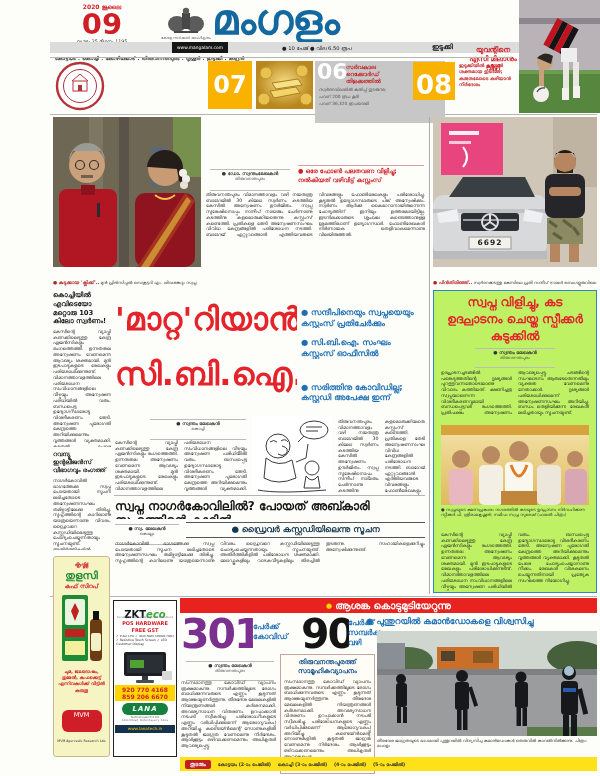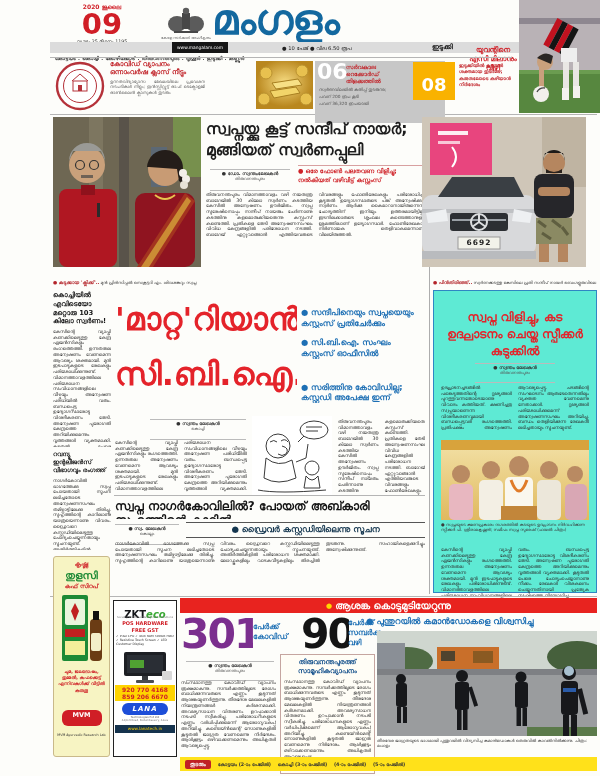--- a/index.html
+++ b/index.html
@@ -86,24 +86,21 @@
 
   <div class="abs" style="left:55px;top:61px;width:50px;height:50px;">
     <svg width="50" height="50" viewBox="0 0 50 50">
       <circle cx="25" cy="25" r="23" fill="#fff" stroke="#b5323a" stroke-width="2.4"></circle>
       <circle cx="25" cy="25" r="16.5" fill="none" stroke="#b5323a" stroke-width="1"></circle>
       <rect x="18" y="20" width="14" height="10" fill="none" stroke="#b5323a" stroke-width="1"></rect>
       <path d="M17 20 L25 13 L33 20" fill="none" stroke="#b5323a" stroke-width="1"></path>
       <rect x="23" y="24" width="4" height="6" fill="#b5323a"></rect>
     </svg>
   </div>
-  <div class="abs t" style="left:110px;top:60px;width:95px;height:50px;">
-    <div class="t" style="font-size:6.8px;font-weight:bold;color:#c2252b;line-height:1.25;height:18px;">കോവിഡ് വ്യാപനം ഒന്നാംവർഷ ക്ലാസ് നീട്ടും</div>
-    <div class="t jus" style="font-size:4.3px;color:#666;line-height:1.25;height:30px;margin-top:1px;">ഉന്നതവിദ്യാഭ്യാസ മേഖലയിലെ പ്രവേശന നടപടികൾ നീളും; ഇൻസ്റ്റിറ്റ്യൂട്ട് ഓഫ് ടെക്നോളജി ഓൺലൈൻ ക്ലാസുകൾ തുടരും</div>
-  </div>
+  <div class="abs pagebox" style="left:208px;top:61px;width:44px;height:48px;font-size:24px;line-height:48px;">07</div>
 
   <div class="abs" style="left:256px;top:61px;width:57px;height:48px;">
     <svg width="57" height="48" viewBox="0 0 57 48">
       <defs>
           <radialGradient id="gld" cx="50%" cy="45%">
             <stop offset="0%" stop-color="#f7dc82"></stop>
             <stop offset="100%" stop-color="#b9871e"></stop>
           </radialGradient>
         </defs>
       <rect width="57" height="48" fill="url(#gld)"></rect>
@@ -115,21 +112,21 @@
       <path d="M16 22 L42 18 L46 24 L20 28 Z" fill="#f7e085" stroke="#a87f20"></path>
     </svg>
   </div>
   <div class="abs" style="left:315px;top:61px;width:94px;height:62px;background:#c7c7c7;padding-left:36px;">
     <div class="abs" style="left:2px;top:-2px;width:30px;height:26px;font-size:22px;font-weight:bold;color:#fff;">06</div>
     <div class="abs t" style="left:31px;top:3px;width:61px;height:20px;font-size:5.8px;font-weight:bold;color:#c2252b;line-height:1.25;">സർവകാല റെക്കോർഡ് തിളക്കത്തിൽ സ്വർണവില</div>
     <div class="abs t" style="left:4px;top:26px;width:88px;height:7px;font-size:4.3px;color:#555;">സ്വർണവിലയിൽ കുതിപ്പ് തുടരുന്നു;</div>
     <div class="abs t" style="left:4px;top:33px;width:88px;height:7px;font-size:4.3px;color:#555;">പവന് 200 രൂപ കൂടി</div>
     <div class="abs t" style="left:4px;top:40px;width:88px;height:7px;font-size:4.3px;color:#555;">പവന് 36,320 രൂപയായി</div>
   </div>
-  <div class="abs pagebox" style="left:413px;top:62px;width:42px;height:38px;font-size:18px;line-height:46px;">08</div>
+  <div class="abs pagebox" style="left:413px;top:62px;width:42px;height:38px;font-size:26px;line-height:46px;">08</div>
   <div class="abs t" style="left:459px;top:63px;width:55px;height:45px;font-size:4.8px;font-weight:bold;color:#c2252b;line-height:1.35;">ഇടുക്കിയിൽ കൂടുതൽ ശക്തമായ തുടർമഴ; കരുതലോടെ കഴിയാൻ നിർദേശം</div>
 
   <div class="abs" style="left:53px;top:117px;width:148px;height:150px;">
     <svg width="148" height="150" viewBox="0 0 148 150">
       <rect width="148" height="150" fill="#6e6753"></rect>
       <rect x="36" width="14" height="150" fill="#7d7660"></rect>
       <rect x="66" width="10" height="150" fill="#59534a"></rect>
       <rect x="120" width="28" height="60" fill="#7aa34c" opacity=".7"></rect>
       <rect x="98" y="30" width="16" height="40" fill="#50698a" opacity=".6"></rect>
 
@@ -150,21 +147,20 @@
       <circle cx="130" cy="56" r="4" fill="#f2efe8"></circle>
       <circle cx="133" cy="62" r="4" fill="#f2efe8"></circle>
       <circle cx="131" cy="68" r="4" fill="#e7e2d6"></circle>
       <path d="M102 78 q10 8 20 0" stroke="#e8c34f" stroke-width="2" fill="none"></path>
     </svg>
   </div>
   <div class="abs t" style="left:53px;top:269px;width:148px;height:20px;">
     <span class="caplead">● കുടുക്കായ 'ക്ലിക്ക്'..</span><span class="cap"> മുൻ പ്രിൻസിപ്പൽ സെക്രട്ടറി എം. ശിവശങ്കറും സ്വപ്ന സുരേഷും (ഫയൽ ചിത്രം)</span>
   </div>
 
-  <div class="abs t" style="left:206px;top:119px;width:219px;height:46px;font-size:15.5px;font-weight:bold;color:#1d1d1d;line-height:1.35;">സ്വപ്നയ്ക്കു കൂട്ട് സന്ദീപ് നായർ; മുങ്ങിയത് സ്വർണപ്പുലി</div>
   <div class="abs ctr byline t" style="left:210px;top:169px;width:80px;height:18px;">
     <div class="byl1">● ഡോ. സ്വന്തംലേഖകൻ</div>
     <div class="byl2">തിരുവനന്തപുരം</div>
   </div>
   <div class="abs t" style="left:298px;top:165px;width:126px;height:22px;font-size:6.2px;font-weight:bold;color:#cf2127;line-height:1.4;border-top:1px solid #d8a0a0;padding-top:1px;">● ഒരേ ഫോൺ പലതവണ വിളിച്ചു; നൽകിയത് വഴിവിട്ട് കസ്റ്റംസ്</div>
   <div class="abs body cols2 t" style="left:206px;top:192px;width:219px;height:104px;">തിരുവനന്തപുരം വിമാനത്താവളം വഴി നയതന്ത്ര ബാഗേജിൽ 30 കിലോ സ്വർണം കടത്തിയ കേസിൽ അന്വേഷണം ഊർജിതം. സ്വപ്ന സുരേഷിനൊപ്പം സന്ദീപ് നായരും ചേർന്നാണു കടത്തിനു കളമൊരുക്കിയതെന്നു കസ്റ്റംസ് കണ്ടെത്തി. പ്രതികളെ തേടി അന്വേഷണസംഘം വിവിധ കേന്ദ്രങ്ങളിൽ പരിശോധന നടത്തി. ബാഗേജ് ഏറ്റുവാങ്ങാൻ എത്തിയവരുടെ വിവരങ്ങളും ഫോൺരേഖകളും പരിശോധിച്ചു. കൂടുതൽ ഉദ്യോഗസ്ഥരുടെ പങ്ക് അന്വേഷിക്കും. സ്വർണം ആർക്കു കൈമാറാനായിരുന്നെന്ന ചോദ്യത്തിന് ഇനിയും ഉത്തരമായിട്ടില്ല. ഇടനിലക്കാരുടെ ശൃംഖല കണ്ടെത്താനുള്ള ശ്രമത്തിലാണ് ഉദ്യോഗസ്ഥർ. ഫോൺരേഖകൾ നിർണായക തെളിവാകുമെന്നാണു വിലയിരുത്തൽ.</div>
 
   <div class="abs t" style="left:53px;top:291px;width:58px;height:262px;">
     <div class="t" style="font-size:6.8px;font-weight:bold;color:#161616;line-height:1.3;height:36px;">കൊച്ചിയിൽ എവിടെയോ മറ്റൊരു 103 കിലോ സ്വർണം!</div>
     <div class="body t" style="height:118px;margin-top:2px;">കേസിന്റെ വ്യാപ്തി കണക്കിലെടുത്തു കേന്ദ്ര ഏജൻസികളും രംഗത്തെത്തി. ഉന്നതതല അന്വേഷണം വേണമെന്ന ആവശ്യം ശക്തമായി. മുൻ ഇടപാടുകളുടെ രേഖകളും പരിശോധിക്കുന്നുണ്ട്. വിമാനത്താവളത്തിലെ പരിശോധന സംവിധാനങ്ങളിലെ വീഴ്ചയും അന്വേഷണ പരിധിയിൽ വരും. ബന്ധപ്പെട്ട ഉദ്യോഗസ്ഥരോടു വിശദീകരണം തേടി. അന്വേഷണ പുരോഗതി കേന്ദ്രത്തെ അറിയിക്കുമെന്നും വൃത്തങ്ങൾ വ്യക്തമാക്കി. കൂടുതൽ പേരെ ചോദ്യംചെയ്യാനാണു നീക്കം. രേഖകൾ വിശകലനം ചെയ്യുന്നതിനായി പ്രത്യേക സംഘത്തെ നിയോഗിച്ചു.</div>
@@ -211,21 +207,21 @@
   <div class="abs t" style="left:115px;top:499px;width:312px;height:20px;font-size:12px;font-weight:bold;color:#151515;">സ്വപ്ന നാഗർകോവിലിൽ? പോയത് അബ്കാരി സുഹൃത്തിന്റെ കാറിൽ</div>
   <div class="abs ctr byline t" style="left:115px;top:524px;width:64px;height:17px;">
     <div class="byl1">● സ്വ. ലേഖകൻ</div>
     <div class="byl2">കൊല്ലം</div>
   </div>
   <div class="abs ctr t" style="left:186px;top:522px;width:239px;height:14px;font-size:8.6px;font-weight:bold;color:#14364f;border-top:1px solid #555;border-bottom:1px solid #555;line-height:13px;">● ഡ്രൈവർ കസ്റ്റഡിയിലെന്നു സൂചന</div>
   <div class="abs body cols3 t" style="left:115px;top:541px;width:310px;height:53px;">നാഗർകോവിൽ ഭാഗത്തേക്കു സ്വപ്ന പോയതായി സൂചന ലഭിച്ചതോടെ അന്വേഷണസംഘം തമിഴ്നാട്ടിലേക്കു തിരിച്ചു. സുഹൃത്തിന്റെ കാറിലാണു യാത്രയെന്നാണു വിവരം. ഡ്രൈവറെ കസ്റ്റഡിയിലെടുത്തു ചോദ്യംചെയ്യുന്നതായും സൂചനയുണ്ട്. അതിർത്തികളിൽ പരിശോധന ശക്തമാക്കി. ലോഡ്ജുകളിലും വാടകവീടുകളിലും തിരച്ചിൽ തുടരുന്നു. സഹായികളെക്കുറിച്ചും അന്വേഷിക്കുന്നുണ്ട്.</div>
 
   <div class="abs vrule" style="left:429px;top:117px;width:0;height:477px;"></div>
 
-  <div class="abs" style="left:422px;top:117px;width:164px;height:150px;">
+  <div class="abs" style="left:433px;top:117px;width:164px;height:150px;">
     <svg width="164" height="150" viewBox="0 0 164 150">
       <rect width="164" height="150" fill="#cfc6b8"></rect>
       <rect x="120" y="0" width="44" height="70" fill="#bfb4a2"></rect>
       <rect x="8" y="6" width="62" height="52" fill="#e8457e"></rect>
       <rect x="16" y="14" width="30" height="4" fill="#fff" opacity=".9"></rect>
       <rect x="16" y="24" width="22" height="3" fill="#fff" opacity=".7"></rect>
       <path d="M30 30 q8 10 0 20" stroke="#fff" fill="none" stroke-width="2"></path>
 
       <rect x="0" y="78" width="114" height="60" rx="10" fill="#d8d9db"></rect>
       <path d="M16 80 L30 60 L92 60 L102 80 Z" fill="#3a3f44"></path>
@@ -248,21 +244,21 @@
       <path d="M116 104 l8 6 M130 103 l9 7 M120 116 l9 6 M140 110 l6 8" stroke="#5f5e40" stroke-width="3"></path>
       <rect x="117" y="127" width="10" height="18" fill="#b5865f"></rect>
       <rect x="136" y="127" width="10" height="18" fill="#b5865f"></rect>
     </svg>
     <div class="abs ctr" style="left:37px;top:120px;width:40px;height:12px;font-size:7.5px;font-weight:bold;letter-spacing:1px;color:#222;line-height:12px;">6692</div>
   </div>
   <div class="abs t" style="left:433px;top:269px;width:164px;height:19px;">
     <span class="caplead">● പിൻതിരിഞ്ഞ്..</span><span class="cap"> സ്വർണക്കടത്തു കേസിലെ പ്രതി സന്ദീപ് നായർ ബെംഗളൂരുവിലെ വസതിക്കു മുന്നിൽ കാറിനരികെ (ഫയൽ)</span>
   </div>
 
-  <div class="abs" style="left:433px;top:290px;width:164px;height:303px;border:1.5px solid #2f86c3;background:#5eead4;box-sizing:border-box;padding:18px 7px;">
+  <div class="abs" style="left:433px;top:290px;width:164px;height:303px;border:1.5px solid #2f86c3;background:#bef264;box-sizing:border-box;padding:3px 7px;">
     <div class="ctr redhead t" style="font-size:12px;line-height:1.4;height:52px;">സ്വപ്ന വിളിച്ചു, കട ഉദ്ഘാടനം ചെയ്ത സ്പീക്കർ കുടുക്കിൽ</div>
     <div class="ctr byline t" style="width:80px;margin:2px auto;height:16px;">
       <div class="byl1">● സ്വന്തം ലേഖകൻ</div>
       <div class="byl2">തിരുവനന്തപുരം</div>
     </div>
     <div class="body cols2 t" style="height:52px;margin-top:2px;">ഉദ്ഘാടനച്ചടങ്ങിൽ പങ്കെടുത്തതിന്റെ ദൃശ്യങ്ങൾ പുറത്തുവന്നതോടെയാണു വിവാദം കത്തിയത്. ക്ഷണിച്ചതു സ്വപ്നയാണെന്ന വിശദീകരണവുമായി ബന്ധപ്പെട്ടവർ രംഗത്തെത്തി. പ്രതിപക്ഷം അന്വേഷണം ആവശ്യപ്പെട്ടു. ചടങ്ങിന്റെ സംഘാടനം ആരുടേതെന്നതിലും വ്യക്തത വേണമെന്നു നേതാക്കൾ. ദൃശ്യങ്ങൾ പരിശോധിക്കുമെന്ന് അന്വേഷണസംഘം അറിയിച്ചു. ബന്ധം തെളിയിക്കുന്ന രേഖകൾ ലഭിച്ചതായും സൂചനയുണ്ട്.</div>
     <div style="width:148px;height:80px;margin-top:3px;">
       <svg width="148" height="80" viewBox="0 0 148 80">
         <defs>
             <linearGradient id="inq" x1="0" y1="0" x2="0" y2="1">
@@ -307,21 +303,21 @@
         <rect x="5" y="6" width="20" height="26" rx="2" fill="#e9f5dc"></rect>
         <path d="M15 10 l4 8 -4 10 -4 -10 z" fill="#c02020"></path>
         <rect x="5" y="36" width="20" height="8" fill="#c02020"></rect>
         <rect x="5" y="48" width="20" height="14" fill="#f3ef9a"></rect>
         <rect x="30" y="26" width="12" height="42" rx="4" fill="#6b3c14"></rect>
         <rect x="33" y="18" width="6" height="9" fill="#101010"></rect>
         <rect x="31" y="40" width="10" height="18" rx="2" fill="#f3efc9"></rect>
       </svg>
     </div>
     <div class="t" style="font-size:4.6px;font-weight:bold;color:#cf2127;line-height:1.35;height:38px;">ചുമ, ജലദോഷം, തുമ്മൽ, കഫക്കെട്ട് എന്നിവകൾക്ക് വീട്ടിൽ കരുതൂ</div>
-    <div style="margin:3px auto 7px;width:40px;height:16px;background:#d01e26;border-radius:6px;color:#fff;font-size:6.5px;font-weight:bold;line-height:11px;">MVM</div>
+    <div style="margin:3px auto 7px;width:40px;height:22px;background:#d01e26;border-radius:6px;color:#fff;font-size:6.5px;font-weight:normal;line-height:11px;">MVM</div>
     <div class="t" style="font-size:3.3px;color:#333;height:8px;">MVM Ayurvedic Research Lab</div>
   </div>
 
   <div class="abs ctr" style="left:113px;top:600px;width:64px;height:157px;background:#fff;border:1.5px solid #222;box-sizing:border-box;padding:2px;">
     <div style="height:12px;">
       <span style="font-size:10px;font-weight:bold;color:#15161a;">ZKT</span><span style="font-size:10px;font-weight:bold;color:#3aa935;font-style:italic;">eco</span>
     </div>
     <div class="t" style="font-size:2.7px;color:#777;height:4px;">Security and Time Management Solutions</div>
     <div class="t" style="font-size:5px;font-weight:bold;color:#d01e26;height:7px;margin-top:1px;">POS HARDWARE WITH</div>
     <div class="t" style="font-size:5px;font-weight:bold;color:#d01e26;height:7px;">FREE GST SOFTWARE</div>
@@ -333,21 +329,21 @@
         <rect x="12" y="9" width="14" height="8" fill="#57b531" opacity=".85"></rect>
         <rect x="24" y="25" width="6" height="4" fill="#35383d"></rect>
         <rect x="18" y="29" width="18" height="3" rx="1" fill="#4a4d52"></rect>
         <rect x="44" y="20" width="10" height="9" rx="1" fill="#d8d8d8"></rect>
       </svg>
     </div>
     <div style="background:#ffd400;margin:1px -1px;padding:1px 0;">
       <div style="font-size:6px;font-weight:bold;color:#d01e26;">920 770 4168</div>
       <div style="font-size:6px;font-weight:bold;color:#d01e26;">859 206 6670</div>
     </div>
-    <div style="margin:2px auto 0;width:46px;height:12px;background:#1d4ed8;border-radius:7px;color:#fff;font-size:7px;font-weight:bold;font-style:italic;letter-spacing:1px;line-height:12px;">LANA</div>
+    <div style="margin:2px auto 0;width:46px;height:12px;background:#15803d;border-radius:7px;color:#fff;font-size:7px;font-weight:bold;font-style:italic;letter-spacing:1px;line-height:12px;">LANA</div>
     <div class="t" style="font-size:2.8px;color:#555;height:4px;">Technologies Pvt Ltd</div>
     <div class="t" style="font-size:2.6px;color:#777;height:4px;">Airport Road, Nedumbassery, Aluva</div>
     <div style="background:#15334d;color:#ffd400;font-size:4.2px;height:8px;line-height:8px;margin:2px -1px 0;">www.lanatech.in</div>
   </div>
 
   <div class="abs t" style="left:181px;top:613px;width:72px;height:47px;font-size:41px;font-weight:bold;color:#7b2f8e;line-height:1.05;letter-spacing:-2px;">301</div>
   <div class="abs bluehead t" style="left:253px;top:622px;width:47px;height:26px;font-size:7.8px;line-height:1.3;">പേർക്ക് കോവിഡ്</div>
   <div class="abs t" style="left:301px;top:613px;width:48px;height:47px;font-size:41px;font-weight:bold;color:#141414;line-height:1.05;letter-spacing:-2px;">90</div>
   <div class="abs bluehead t" style="left:348px;top:618px;width:52px;height:34px;font-size:7.8px;line-height:1.3;">പേർക്ക് സമ്പർക്കം വഴി</div>
   <div class="abs ctr byline t" style="left:186px;top:661px;width:88px;height:16px;">

